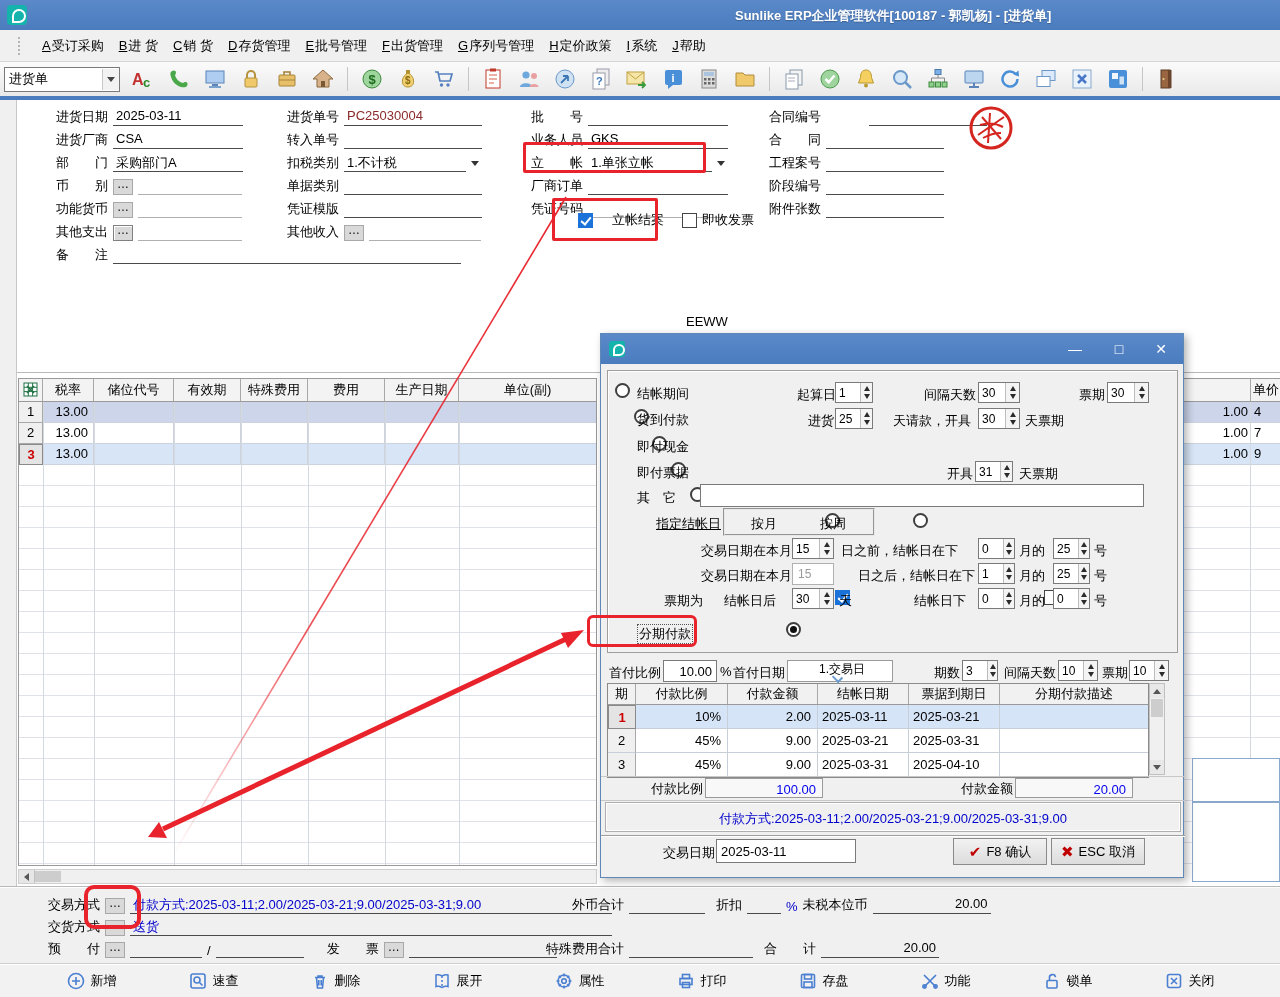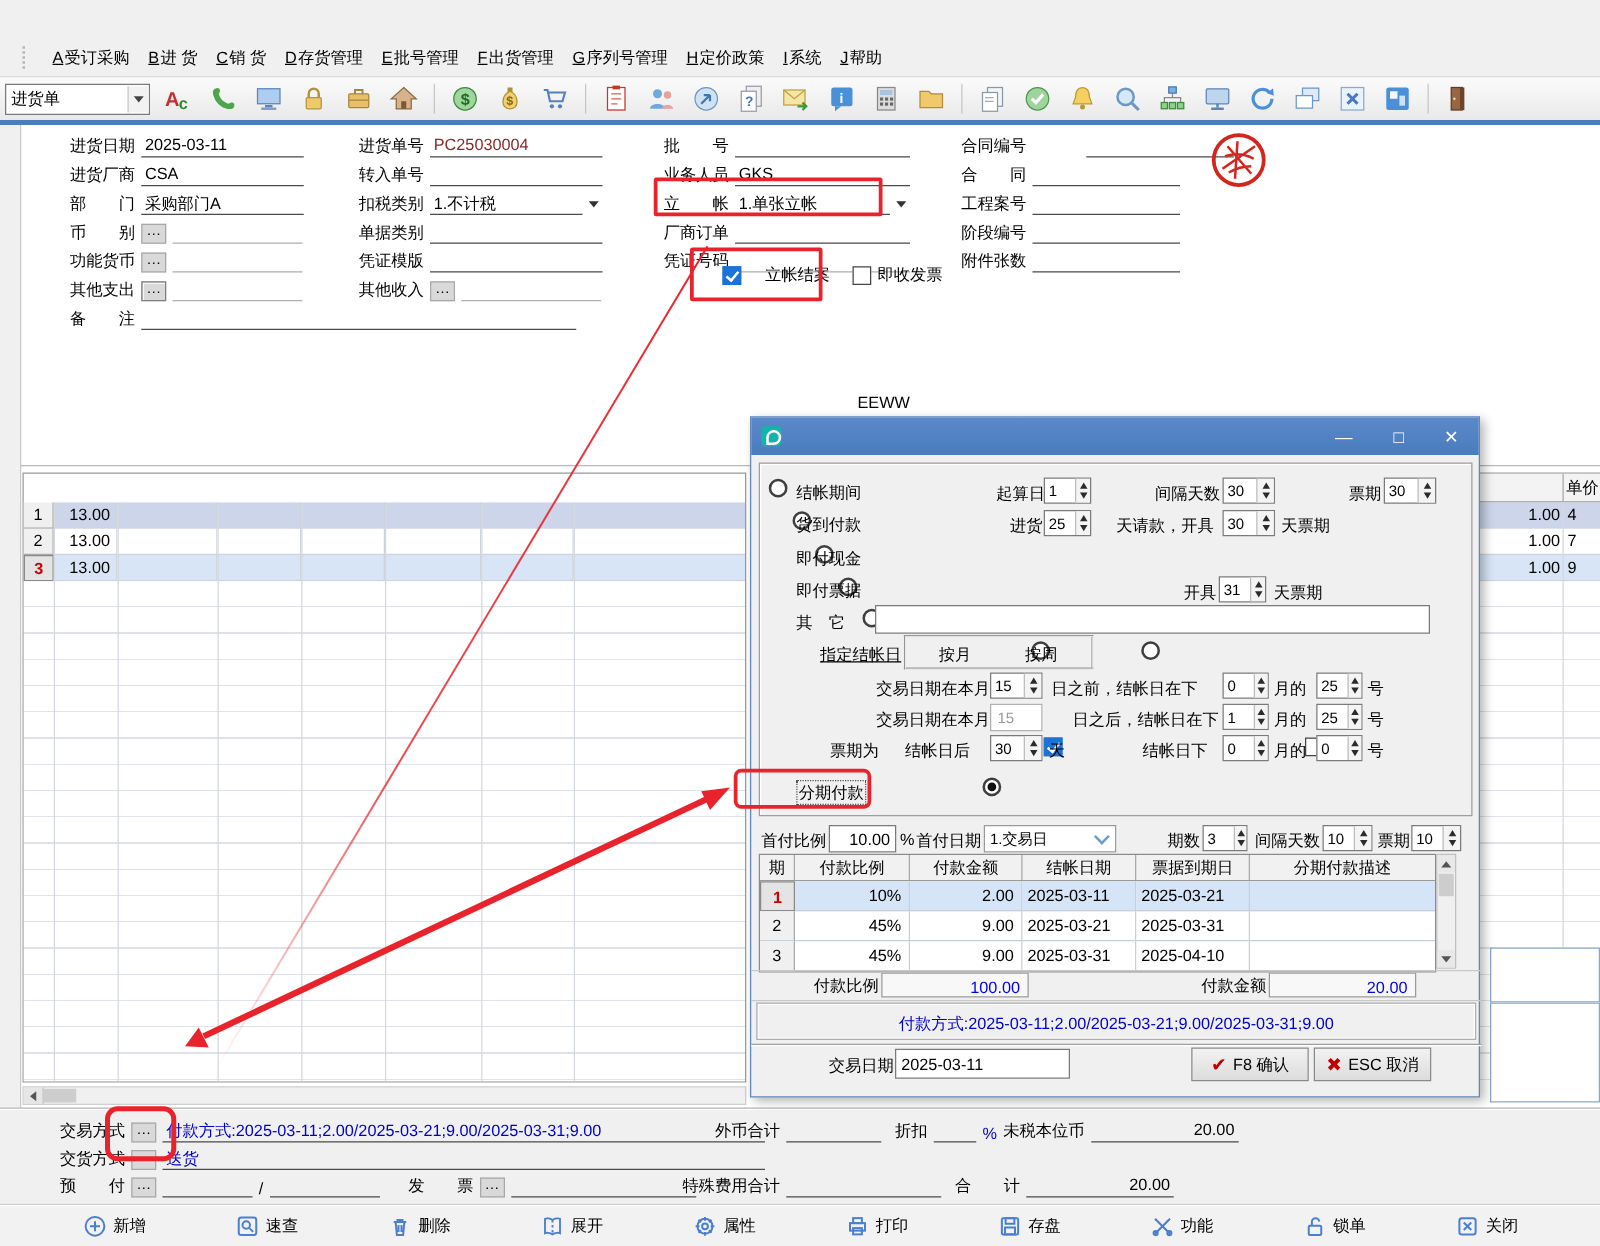--- a/index.html
+++ b/index.html
@@ -102,20 +102,24 @@
   .row1bg{background:#ccd5ea;}
   .row2bg{background:#fff;}
   .row3bg{background:#d7e5f6;}
   .selrow{background:#d6e4f7;}
 </style>
 </head>
 <body>
 
 <div id="app">
 
+  <div class="titlebar">
+    <span class="applogo"></span>
+    <span class="ttl">Sunlike ERP企业管理软件[100187 - 郭凯杨] - [进货单]</span>
+  </div>
 
   <div class="menubar">
     <span class="grip"></span>
     <span class="mi"><u>A</u><span>受订采购</span></span>
     <span class="mi"><u>B</u><span>进 货</span></span>
     <span class="mi"><u>C</u><span>销 货</span></span>
     <span class="mi"><u>D</u><span>存货管理</span></span>
     <span class="mi"><u>E</u><span>批号管理</span></span>
     <span class="mi"><u>F</u><span>出货管理</span></span>
     <span class="mi"><u>G</u><span>序列号管理</span></span>
@@ -448,20 +452,34 @@
   <span class="stamp">
     <svg width="46" height="46">
         <circle cx="23" cy="23" r="20" fill="none" stroke="#d4261e" stroke-width="3"></circle>
       <path d="M10 30 L36 12 M14 12 L33 34 M22 8 L20 38 M12 20 Q24 16 35 22 M15 33 Q24 28 33 28" fill="none" stroke="#d4261e" stroke-width="2"></path>
       </svg>
   </span>
 
   <span class="abs" style="left:686px;top:314px;font-size:13px;">EEWW</span>
 
   <div class="g">
+    <div class="ghead">
+      <span class="gh" style="width:24px;"><svg width="15" height="15" style="margin-top:3px;">
+            <rect x="1" y="1" width="13" height="13" fill="#fff" stroke="#217346"></rect>
+            <path d="M1 5.3 H14 M1 9.6 H14 M5.3 1 V14 M9.6 1 V14" stroke="#217346" stroke-width="1"></path>
+            <path d="M4 4 L11 11 M11 4 L4 11" stroke="#217346" stroke-width="1.6"></path>
+          </svg></span>
+      <span class="gh" style="width:51px;">税率</span>
+      <span class="gh" style="width:80px;">储位代号</span>
+      <span class="gh" style="width:67px;">有效期</span>
+      <span class="gh" style="width:67px;">特殊费用</span>
+      <span class="gh" style="width:77px;">费用</span>
+      <span class="gh" style="width:74px;">生产日期</span>
+      <span class="gh" style="width:137px;border-right:none;">单位(副)</span>
+    </div>
     <div class="gr" style="top:23px;">
       <span class="gc gnum" style="width:24px;">1</span>
       <span class="gc row1bg" style="width:51px;text-align:right;padding-right:5px;">13.00</span>
       <span class="gc row1bg" style="width:80px;"></span>
         <span class="gc row1bg" style="width:67px;"></span>
         <span class="gc row1bg" style="width:67px;"></span>
         <span class="gc row1bg" style="width:77px;"></span>
         <span class="gc row1bg" style="width:74px;"></span>
         <span class="gc row1bg" style="width:137px;border-right:none;"></span>
     </div>
@@ -826,21 +844,21 @@
 
     
     <span class="rb on abs" style="left:17px;top:288px;"></span>
     <span class="dl" style="left:36px;top:290px;border:1px dotted #555;padding:0 1px;">分期付款</span>
 
     
     <span class="dl" style="left:8px;top:330px;">首付比例</span>
     <span class="dinput" style="left:62px;top:326px;width:54px;height:22px;text-align:right;font-size:13px;">10.00</span>
     <span class="dl" style="left:119px;top:330px;">%</span>
     <span class="dl" style="left:132px;top:330px;">首付日期</span>
-    <span class="dcombo" style="left:186px;top:326px;width:106px;height:22px;">
+    <span class="dcombo" style="left:186px;top:326px;width:106px;height:22px;flex-direction:column;">
         <span class="cv">1.交易日</span>
         <span class="chev"></span>
       </span>
     <span class="dl" style="left:333px;top:330px;">期数</span>
     <span class="sp abs" style="left:361px;top:326px;width:36px;">
         <span class="v">3</span>
         <span class="ar">
           <span class="tu"></span>
           <span class="td"></span>
         </span>

